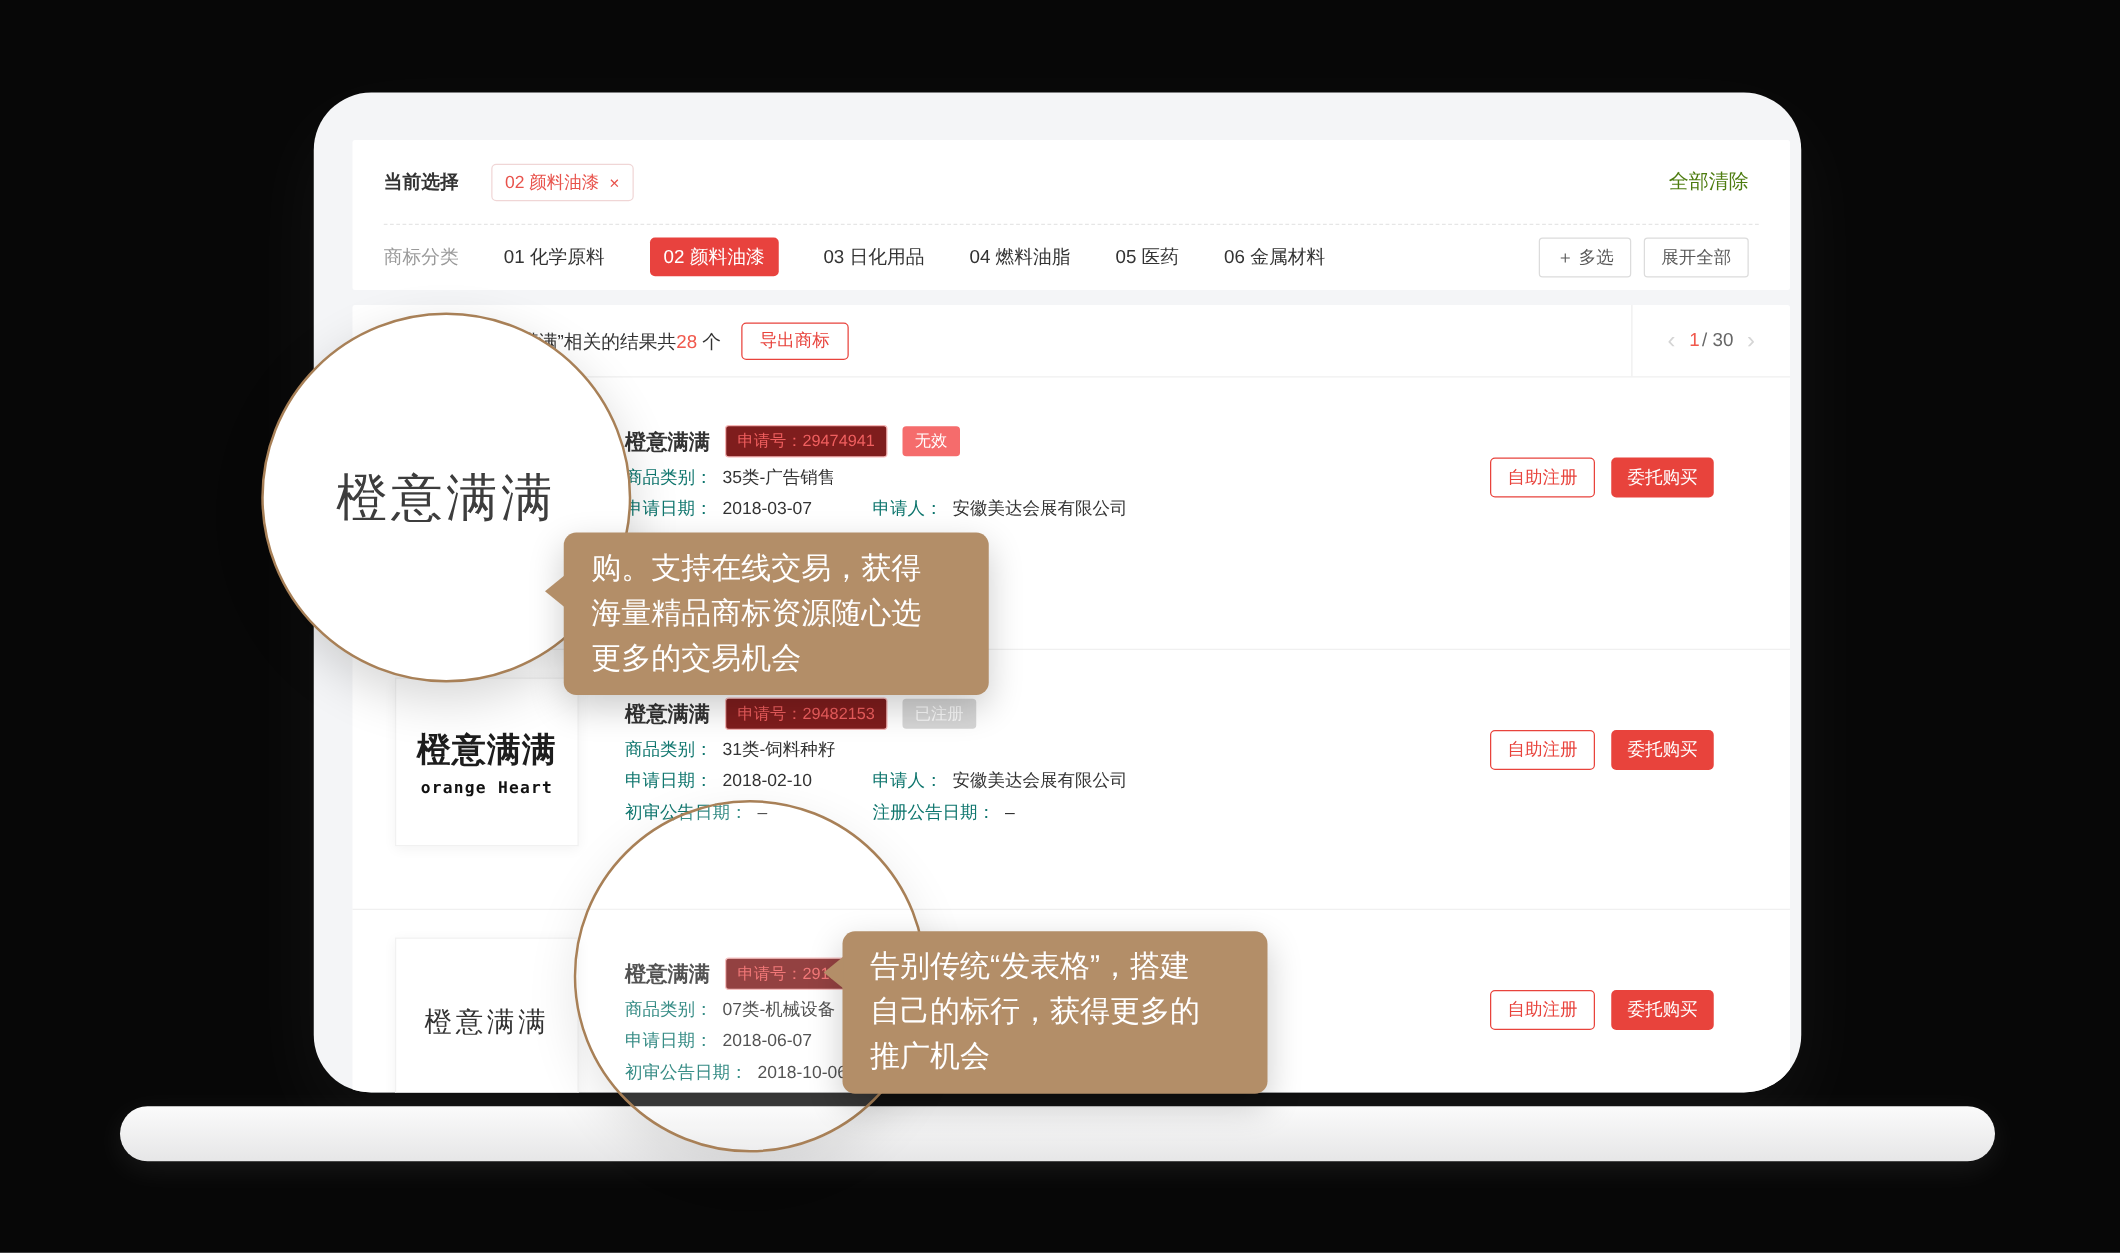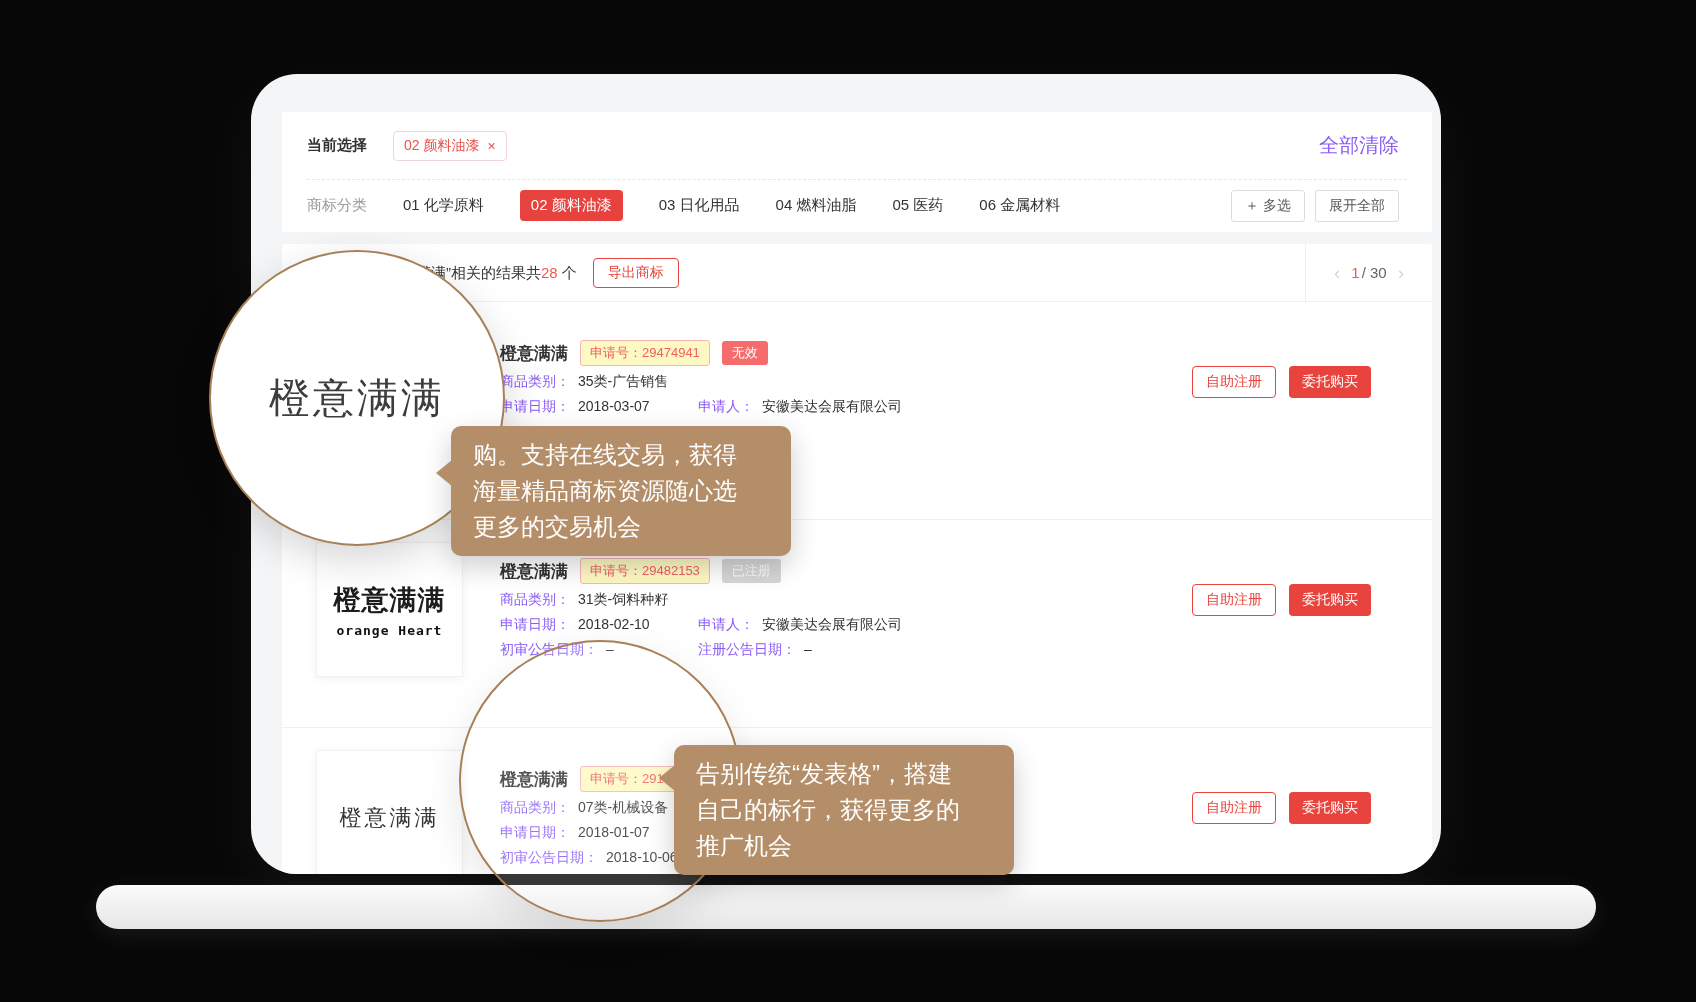--- a/index.html
+++ b/index.html
@@ -21,21 +21,21 @@
   
   .filter-panel { top:38px; height:120px; }
   .filter-row1 { position:absolute; left:25px; right:33px; top:0; height:67px;
                  display:flex; align-items:center; }
   .flabel { font-size:15px; color:#333; font-weight:700; }
   .flabel.gray { color:#9a9a9a; font-weight:400; }
   .sel-tag { margin-left:26px; display:inline-flex; align-items:center; gap:8px;
              border:1px solid #f0d6d6; background:#fff; border-radius:4px;
              padding:5px 10px; font-size:14px; color:#e8534c; cursor:pointer; }
   .sel-tag .x { color:#e8534c; font-size:14px; line-height:1; }
-  .clear-all { margin-left:auto; font-size:20px; color:#8b5cf6; cursor:pointer; }
+  .clear-all { margin-left:auto; font-size:16px; color:#4d7c0f; cursor:pointer; }
   .dash-divider { position:absolute; left:25px; right:25px; top:67px;
                   border-top:1px dashed #e6e6e6; }
   .filter-row2 { position:absolute; left:25px; right:33px; top:67px; height:53px;
                  display:flex; align-items:center; }
   .cat { font-size:15px; color:#333; margin-left:36px; cursor:pointer; white-space:nowrap; }
   .cat.selected { background:#e8423e; color:#fff; border-radius:4px; padding:6px 11px; }
   .btn-gray { font-family:inherit; font-size:14px; color:#595959; background:#fff;
               border:1px solid #dcdcdc; border-radius:3px; padding:6px 13px;
               cursor:pointer; white-space:nowrap; }
   .btn-gray + .btn-gray { margin-left:10px; }
@@ -69,28 +69,28 @@
   .logo-box { position:absolute; left:34px; top:22px; width:147px; height:135px;
               background:#fff; border:1px solid #f1f1f1; box-shadow:0 2px 10px rgba(0,0,0,0.05);
               display:flex; flex-direction:column; align-items:center; justify-content:center; }
   .logo-plain { font-size:22px; color:#333; letter-spacing:3px; }
   .logo-serif { font-family:"DejaVu Serif","Liberation Serif",serif; font-weight:700;
                 font-size:27px; color:#1d1d1d; letter-spacing:1px; }
   .logo-sub { font-family:"DejaVu Sans Mono","Liberation Mono",monospace; font-weight:700;
               font-size:13px; color:#111; margin-top:5px; letter-spacing:1px; }
   .title-line { position:absolute; left:218px; top:38px; display:flex; align-items:center; gap:12px; }
   .rname { font-size:17px; font-weight:700; color:#333; }
-  .appno-tag { font-size:13px; color:#f05f5f; border:1px solid #f5b6b6; background:#fef9c3;
+  .appno-tag { font-size:13px; color:#f05f5f; border:1px solid #f5b6b6; background:#7f1d1d;
                border-radius:3px; padding:3px 9px; white-space:nowrap; }
   .status { font-size:13px; padding:3px 10px; border-radius:3px; color:#fff; white-space:nowrap; }
   .status.invalid { background:#f56c6c; }
   .status.registered { background:#d6d6d6; color:#fafafa; }
   .dline { position:absolute; left:218px; width:720px; font-size:14px; color:#333; white-space:nowrap; }
   .dline.l1 { top:71px; } .dline.l2 { top:96px; } .dline.l3 { top:121px; }
-  .dl { color:#8b5cf6; margin-right:8px; }
+  .dl { color:#0f766e; margin-right:8px; }
   .pair2 { position:absolute; left:198px; top:0; }
   .row-btns { position:absolute; left:910px; top:64px; display:flex; gap:13px; }
   .row-btns .btn-ghost-red { margin-left:0; padding:0 13px; height:32px; }
   .btn-solid-red { font-family:inherit; font-size:14px; color:#fff; background:#e8433c;
                    border:none; border-radius:4px; padding:0 13px; height:32px;
                    cursor:pointer; white-space:nowrap; }
 
   
   .magnifier1 { position:absolute; left:209px; top:250px; width:296px; height:296px;
                 border-radius:50%; background:#fff; border:2px solid #a88057;
@@ -210,21 +210,21 @@
           <span class="logo-plain">橙意满满</span>
         </div>
         <div class="title-line">
           <span class="rname">橙意满满</span>
           <span class="appno-tag"><span>申请号：</span><span>29198321</span></span>
         </div>
         <div class="dline l1">
           <span class="dl">商品类别：</span><span class="dv">07类-机械设备</span>
         </div>
         <div class="dline l2">
-          <span class="dl">申请日期：</span><span class="dv">2018-01-07</span>
+          <span class="dl">申请日期：</span><span class="dv">2018-06-07</span>
         </div>
         <div class="dline l3">
           <span class="dl">初审公告日期：</span><span class="dv">2018-10-06</span>
         </div>
         <div class="row-btns">
           <button class="btn-ghost-red">自助注册</button>
           <button class="btn-solid-red">委托购买</button>
         </div>
       </article>
 

